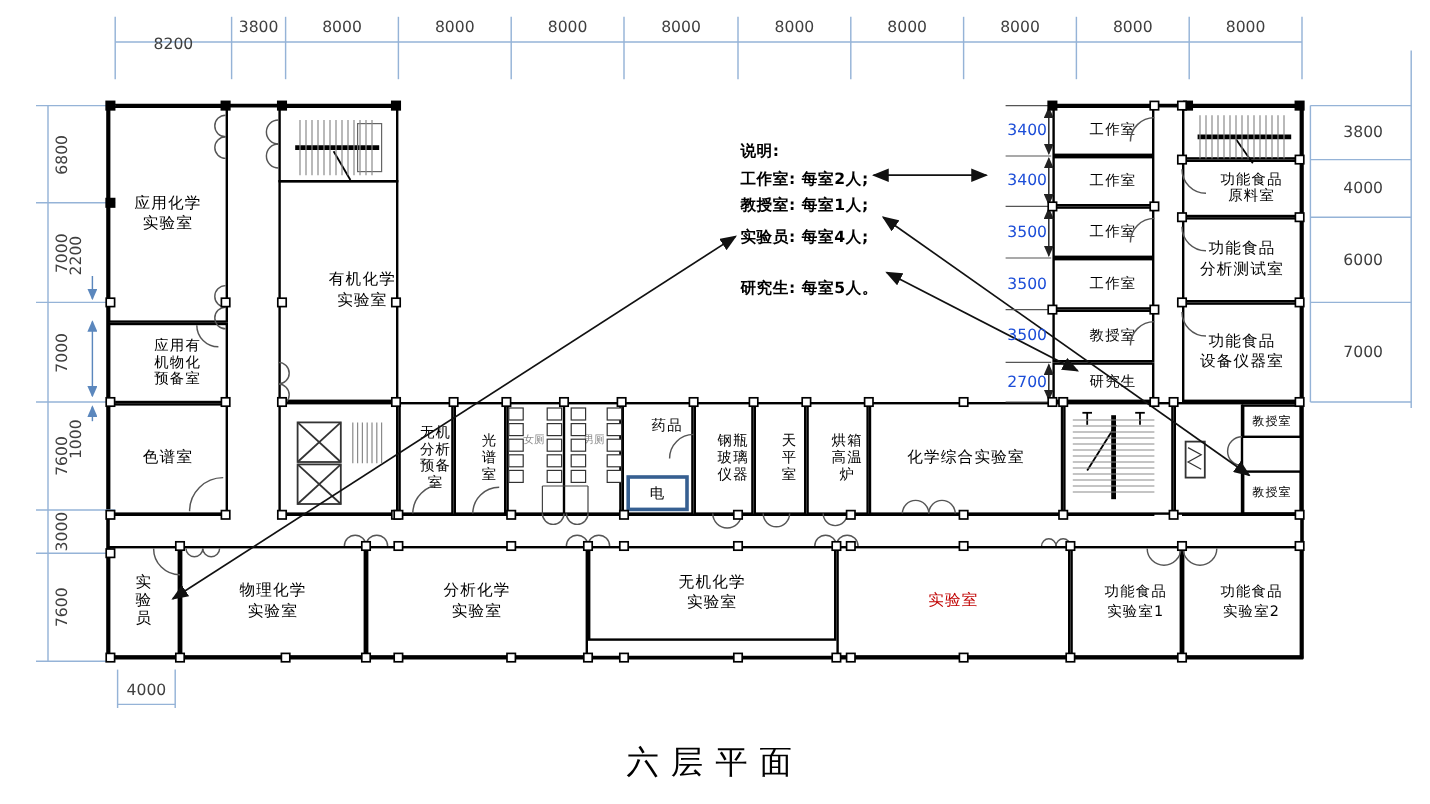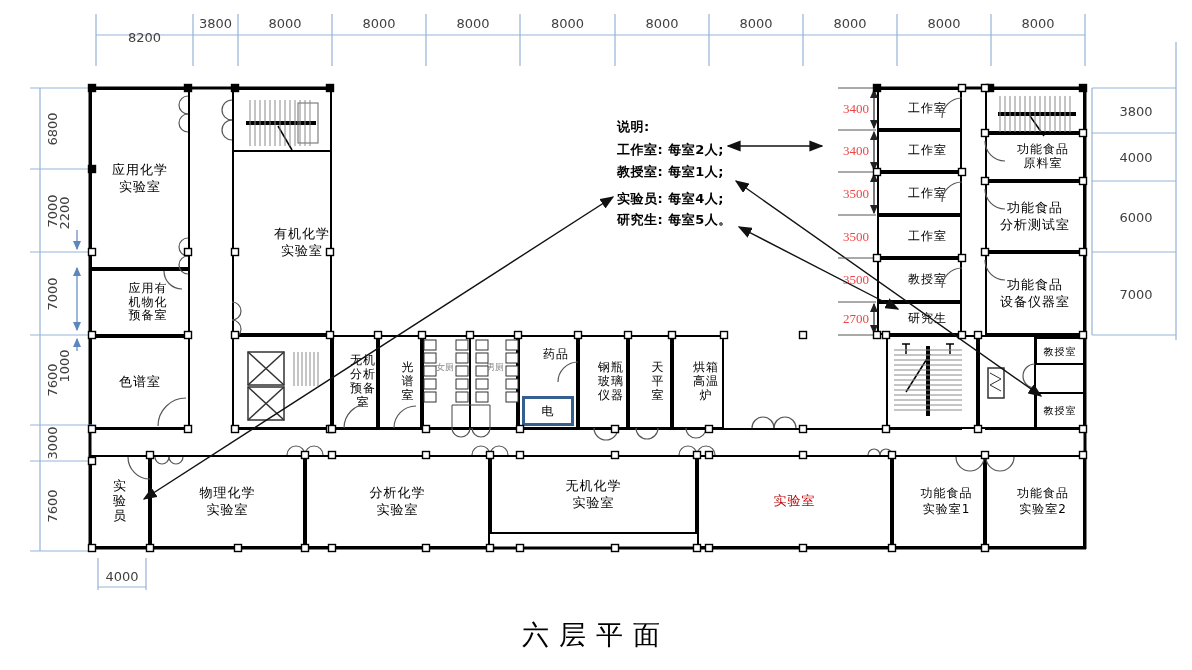--- a/index.html
+++ b/index.html
@@ -13,27 +13,27 @@
   .f13{font-size:13px;} .f12{font-size:12px;padding-left:16px;}
   .f10{font-size:10px;letter-spacing:0;} .f8{font-size:9px;letter-spacing:0;}
   .lh11 .lbl{line-height:1.15;}
   .top-label{align-items:flex-start;padding-top:10px;}
   .red{color:#c00000;}
   .gray{color:#8c8c8c;}
   .freelabel{position:absolute;z-index:3;}
   .dimlab{position:absolute;z-index:6;font-size:13px;color:#3f3f3f;white-space:nowrap;
           transform:translate(-50%,-50%);}
   .dimlab.rot{transform:translate(-50%,-50%) rotate(-90deg);}
-  .dimlab.redlab{color:#ef4444;font-family:Liberation Serif, serif;}
+  .dimlab.redlab{color:#1d4ed8;}
   #electric-box{position:absolute;z-index:4;border:3px solid #365f91;box-sizing:border-box;
           display:flex;align-items:center;justify-content:center;font-size:12px;letter-spacing:1px;}
   #legend{position:absolute;left:617px;top:119px;z-index:6;font-weight:bold;font-size:13px;
           line-height:16px;letter-spacing:0.5px;}
   #legend .ln1{margin-top:7px;} #legend .ln2{margin-top:6px;}
-  #legend .ln3{margin-top:11px;} #legend .ln4{margin-top:5px;}
+  #legend .ln3{margin-top:11px;} #legend .ln4{margin-top:26px;}
   #title{position:absolute;left:0;right:0;top:617px;text-align:center;z-index:6;
          font-family:"DejaVu Serif","Liberation Serif",serif;font-size:27px;letter-spacing:10px;}
 </style>
 </head>
 <body>
 
 <div id="plan">
 
   <div id="rooms">
       <div class="room f13" style="left: 90px; top: 88px; width: 100px; height: 181px;">
@@ -76,20 +76,23 @@
       </div>
       <div class="room f12 lh11" style="left: 628px; top: 335px; width: 44px; height: 94px;">
         <span class="lbl">天
 平
 室</span>
       </div>
       <div class="room f12 lh11" style="left: 672px; top: 335px; width: 52px; height: 94px;">
         <span class="lbl">烘箱
 高温
 炉</span>
+      </div>
+      <div class="room f13" style="left: 724px; top: 335px; width: 162px; height: 94px;">
+        <span class="lbl">化学综合实验室</span>
       </div>
       <div class="room " style="left: 886px; top: 335px; width: 92px; height: 94px;"></div>
       <div class="room " style="left: 978px; top: 335px; width: 107px; height: 94px;"></div>
       <div class="room f10" style="left: 1035px; top: 337px; width: 50px; height: 28px;">
         <span class="lbl">教授室</span>
       </div>
       <div class="room f10" style="left: 1035px; top: 392px; width: 50px; height: 37px;">
         <span class="lbl">教授室</span>
       </div>
       <div class="room f12" style="left: 877px; top: 88px; width: 85px; height: 42px;">

